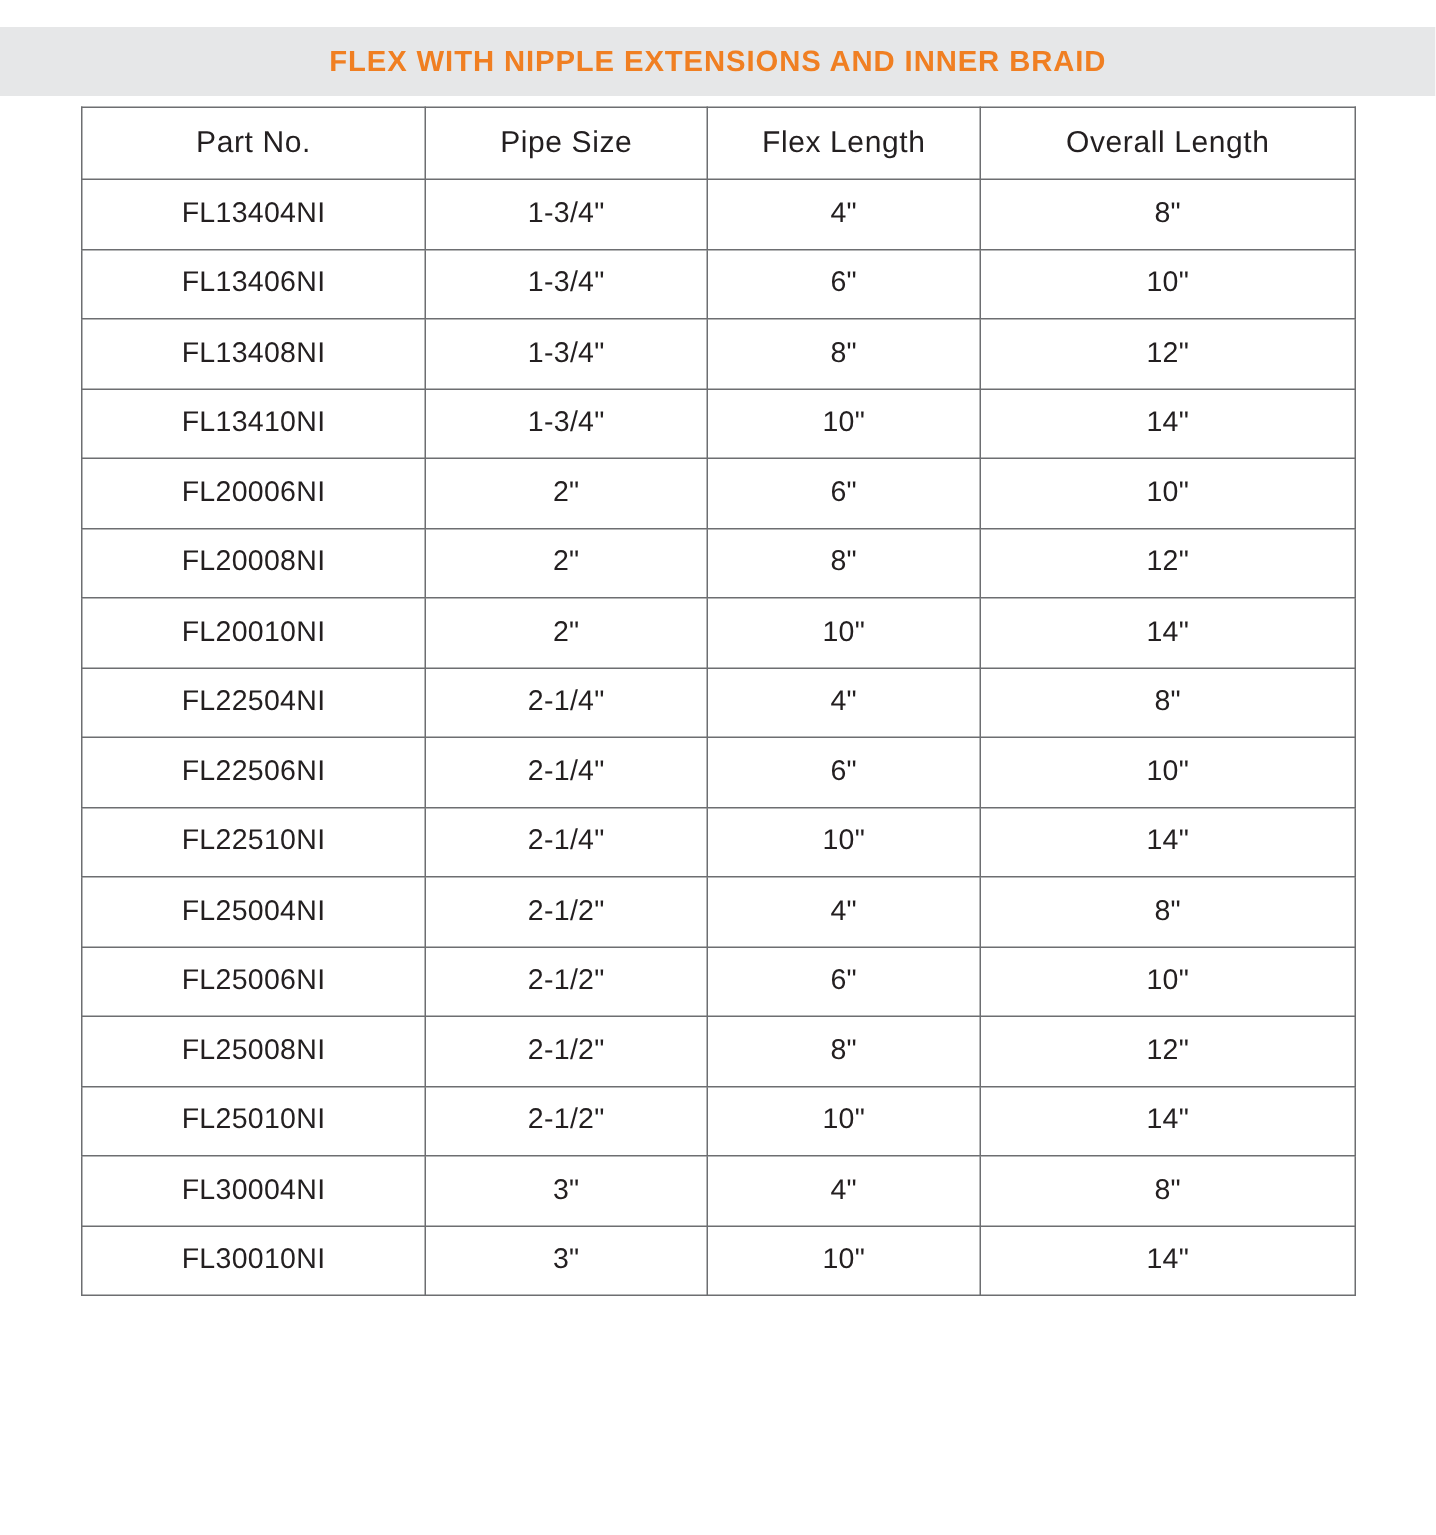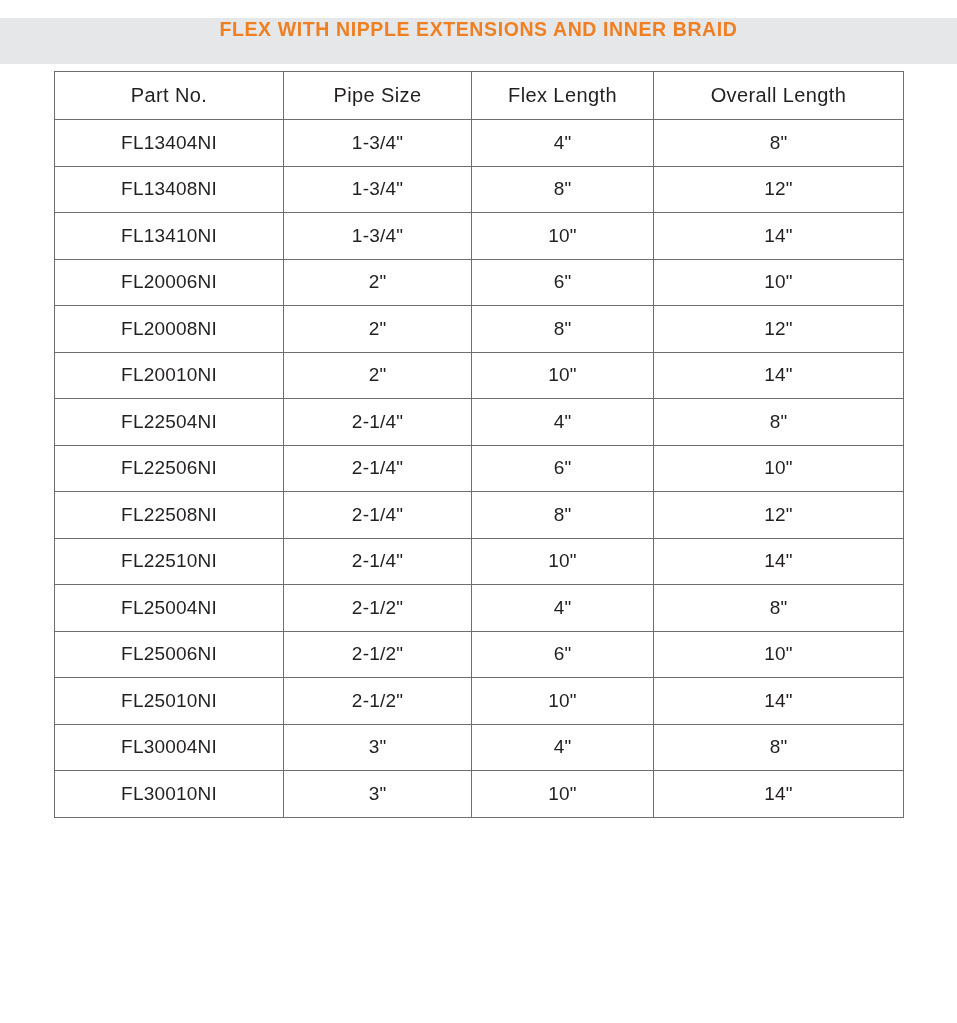--- a/index.html
+++ b/index.html
@@ -18,21 +18,21 @@
     width: 957px;
     height: 1023px;
     box-sizing: border-box;
     padding: 18px 54px 18px 54px;
     background: #ffffff;
   }
   .title-bar {
     height: 46px;
     background: #e6e7e8;
     display: flex;
-    align-items: flex-start;
+    align-items: center;
     justify-content: center;
     margin-left: -54px;
     margin-right: -54px;
     padding: 0 54px;
     box-sizing: border-box;
   }
   .title-text {
     color: #f07f22;
     font-weight: bold;
     font-size: 19.5px;
@@ -93,20 +93,26 @@
       </tr>
     </thead>
     <tbody id="table-body">
         <tr>
           <td>FL13404NI</td>
           <td>1-3/4"</td>
           <td>4"</td>
           <td>8"</td>
         </tr>
         <tr>
+          <td>FL13406NI</td>
+          <td>1-3/4"</td>
+          <td>6"</td>
+          <td>10"</td>
+        </tr>
+        <tr>
           <td>FL13408NI</td>
           <td>1-3/4"</td>
           <td>8"</td>
           <td>12"</td>
         </tr>
         <tr>
           <td>FL13410NI</td>
           <td>1-3/4"</td>
           <td>10"</td>
           <td>14"</td>
@@ -135,42 +141,42 @@
           <td>4"</td>
           <td>8"</td>
         </tr>
         <tr>
           <td>FL22506NI</td>
           <td>2-1/4"</td>
           <td>6"</td>
           <td>10"</td>
         </tr>
         <tr>
-          <td>FL22508NI</td>
-          <td>2-1/4"</td>
-          <td>8"</td>
-          <td>12"</td>
-        </tr>
-        <tr>
           <td>FL22510NI</td>
           <td>2-1/4"</td>
           <td>10"</td>
           <td>14"</td>
         </tr>
         <tr>
           <td>FL25004NI</td>
           <td>2-1/2"</td>
           <td>4"</td>
           <td>8"</td>
         </tr>
         <tr>
           <td>FL25006NI</td>
           <td>2-1/2"</td>
           <td>6"</td>
           <td>10"</td>
+        </tr>
+        <tr>
+          <td>FL25008NI</td>
+          <td>2-1/2"</td>
+          <td>8"</td>
+          <td>12"</td>
         </tr>
         <tr>
           <td>FL25010NI</td>
           <td>2-1/2"</td>
           <td>10"</td>
           <td>14"</td>
         </tr>
         <tr>
           <td>FL30004NI</td>
           <td>3"</td>

